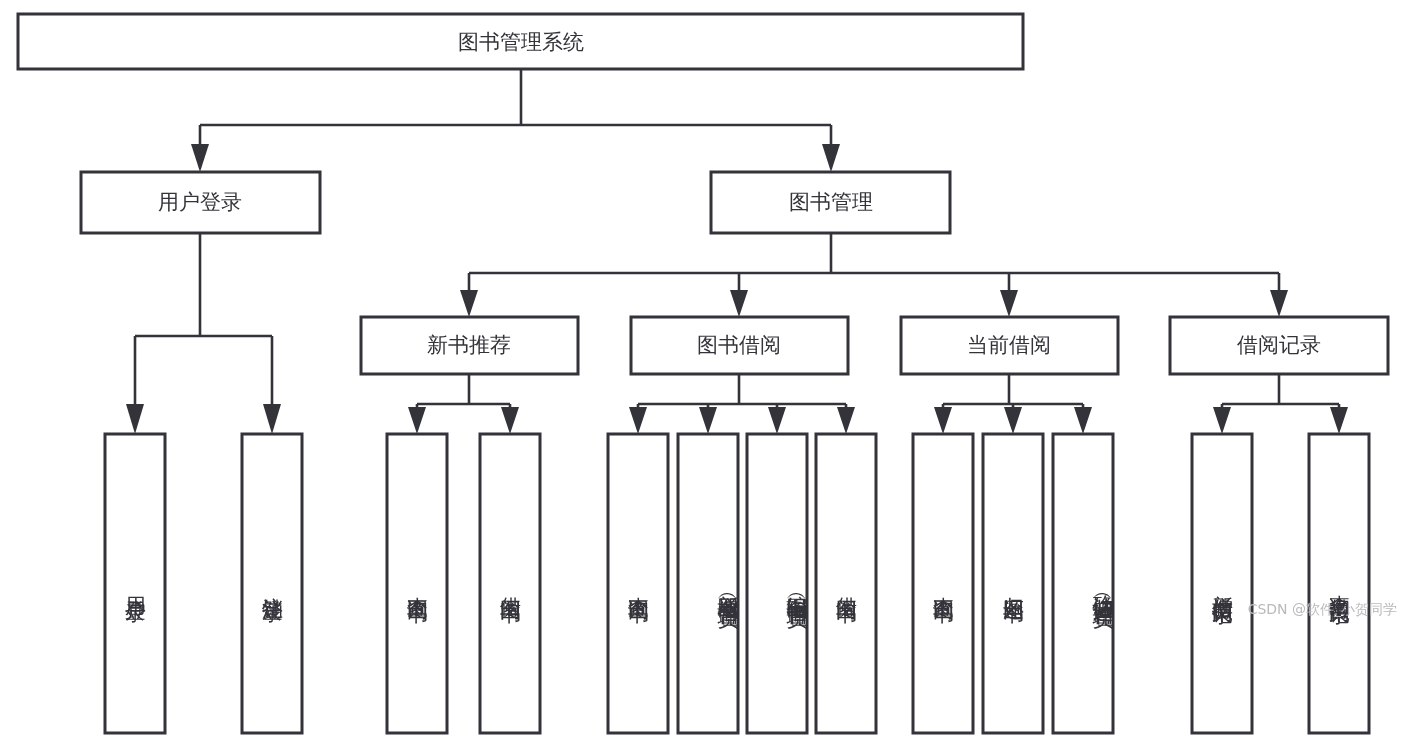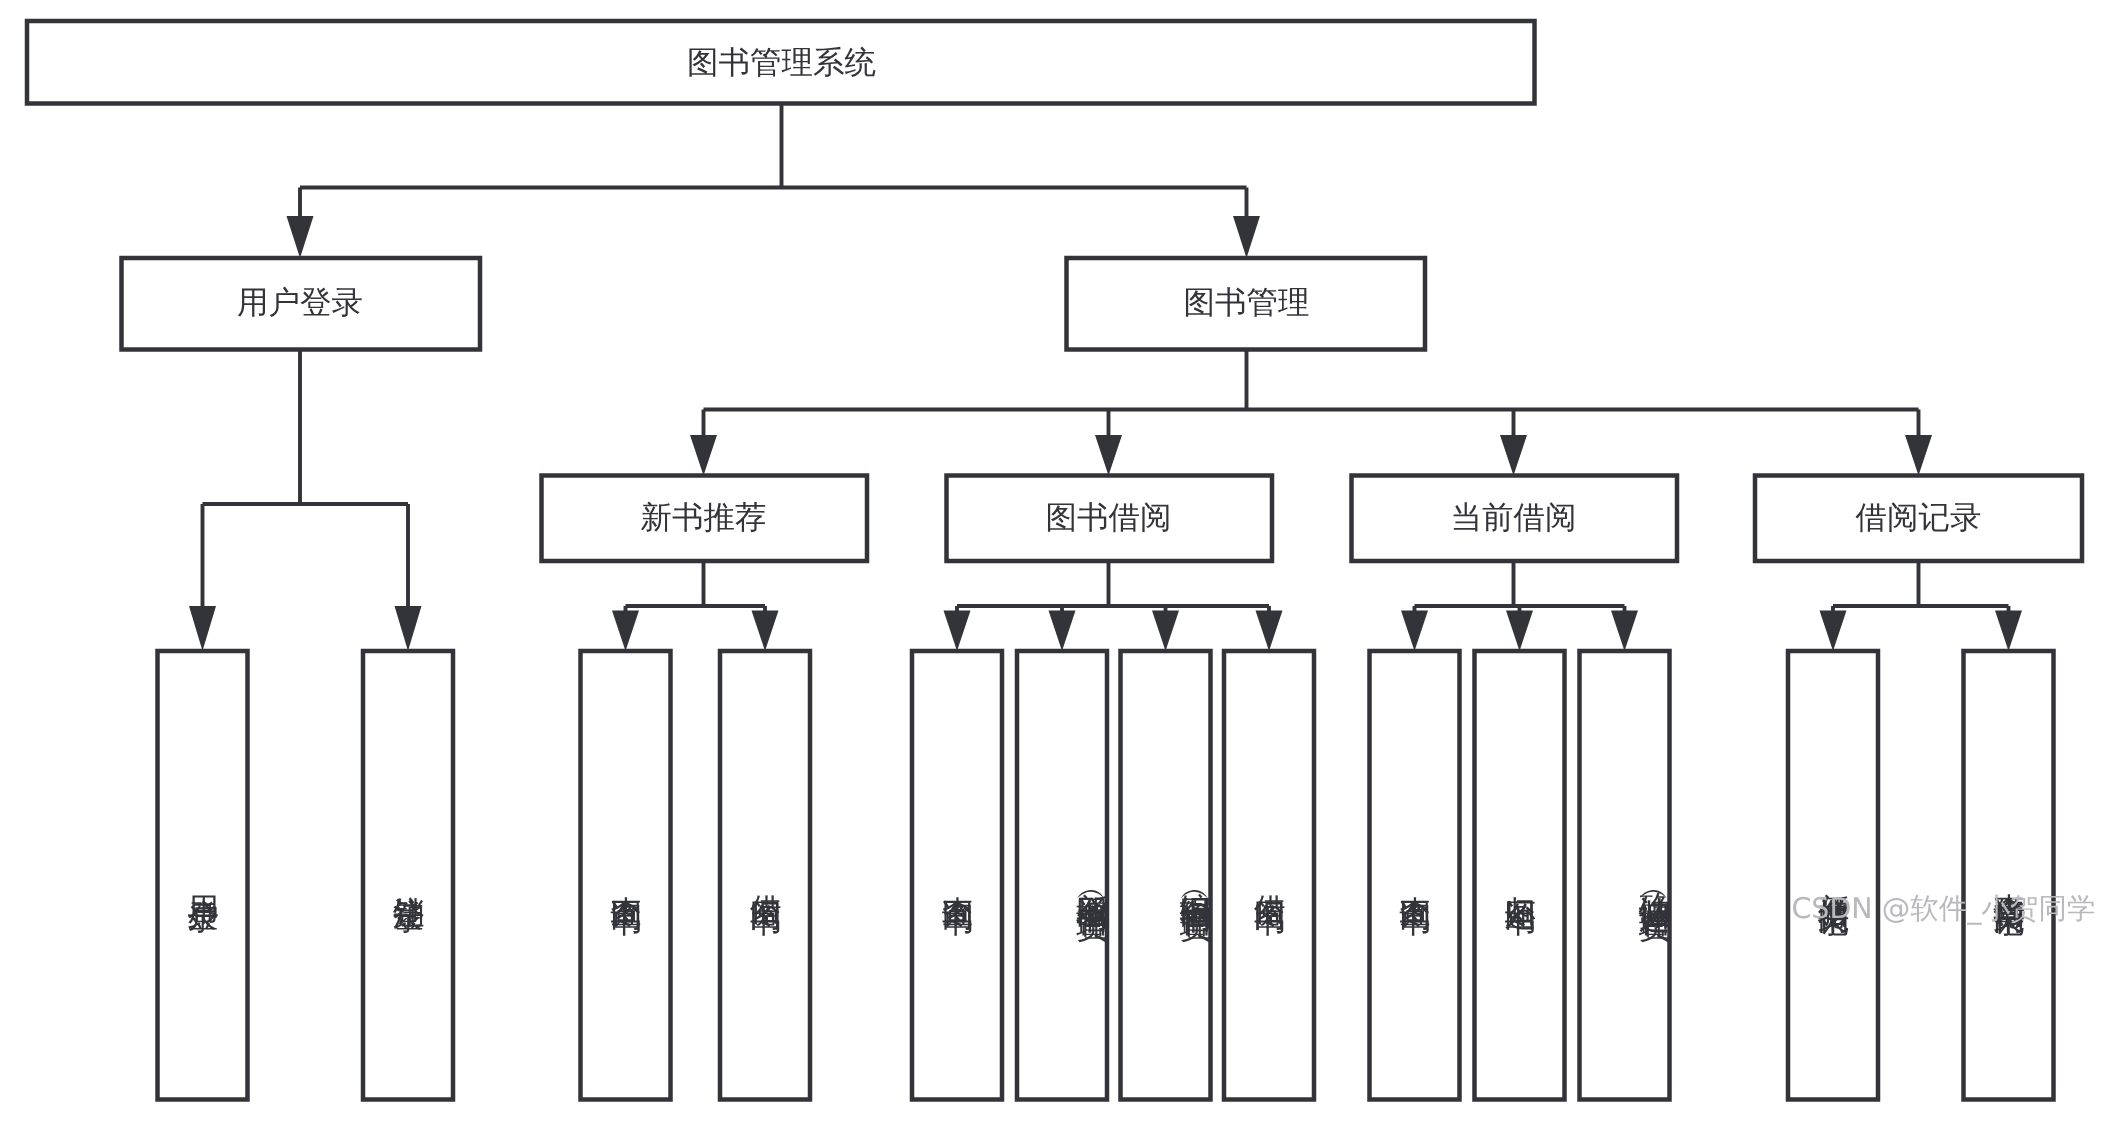--- a/index.html
+++ b/index.html
@@ -62,21 +62,21 @@
     display: flex;
     align-items: center;
     justify-content: center;
     pointer-events: none;
   }
   #watermark {
     position: absolute;
     right: 8px;
     bottom: 4px;
     font-family: "DejaVu Sans", "Liberation Sans", sans-serif;
-    font-size: 19px;
+    font-size: 14px;
     color: #b9b9bd;
     white-space: nowrap;
   }
 </style>
 </head>
 <body>
 
 <div id="diagram-root">
 
   <svg id="flow" viewBox="0 0 1405 747">

